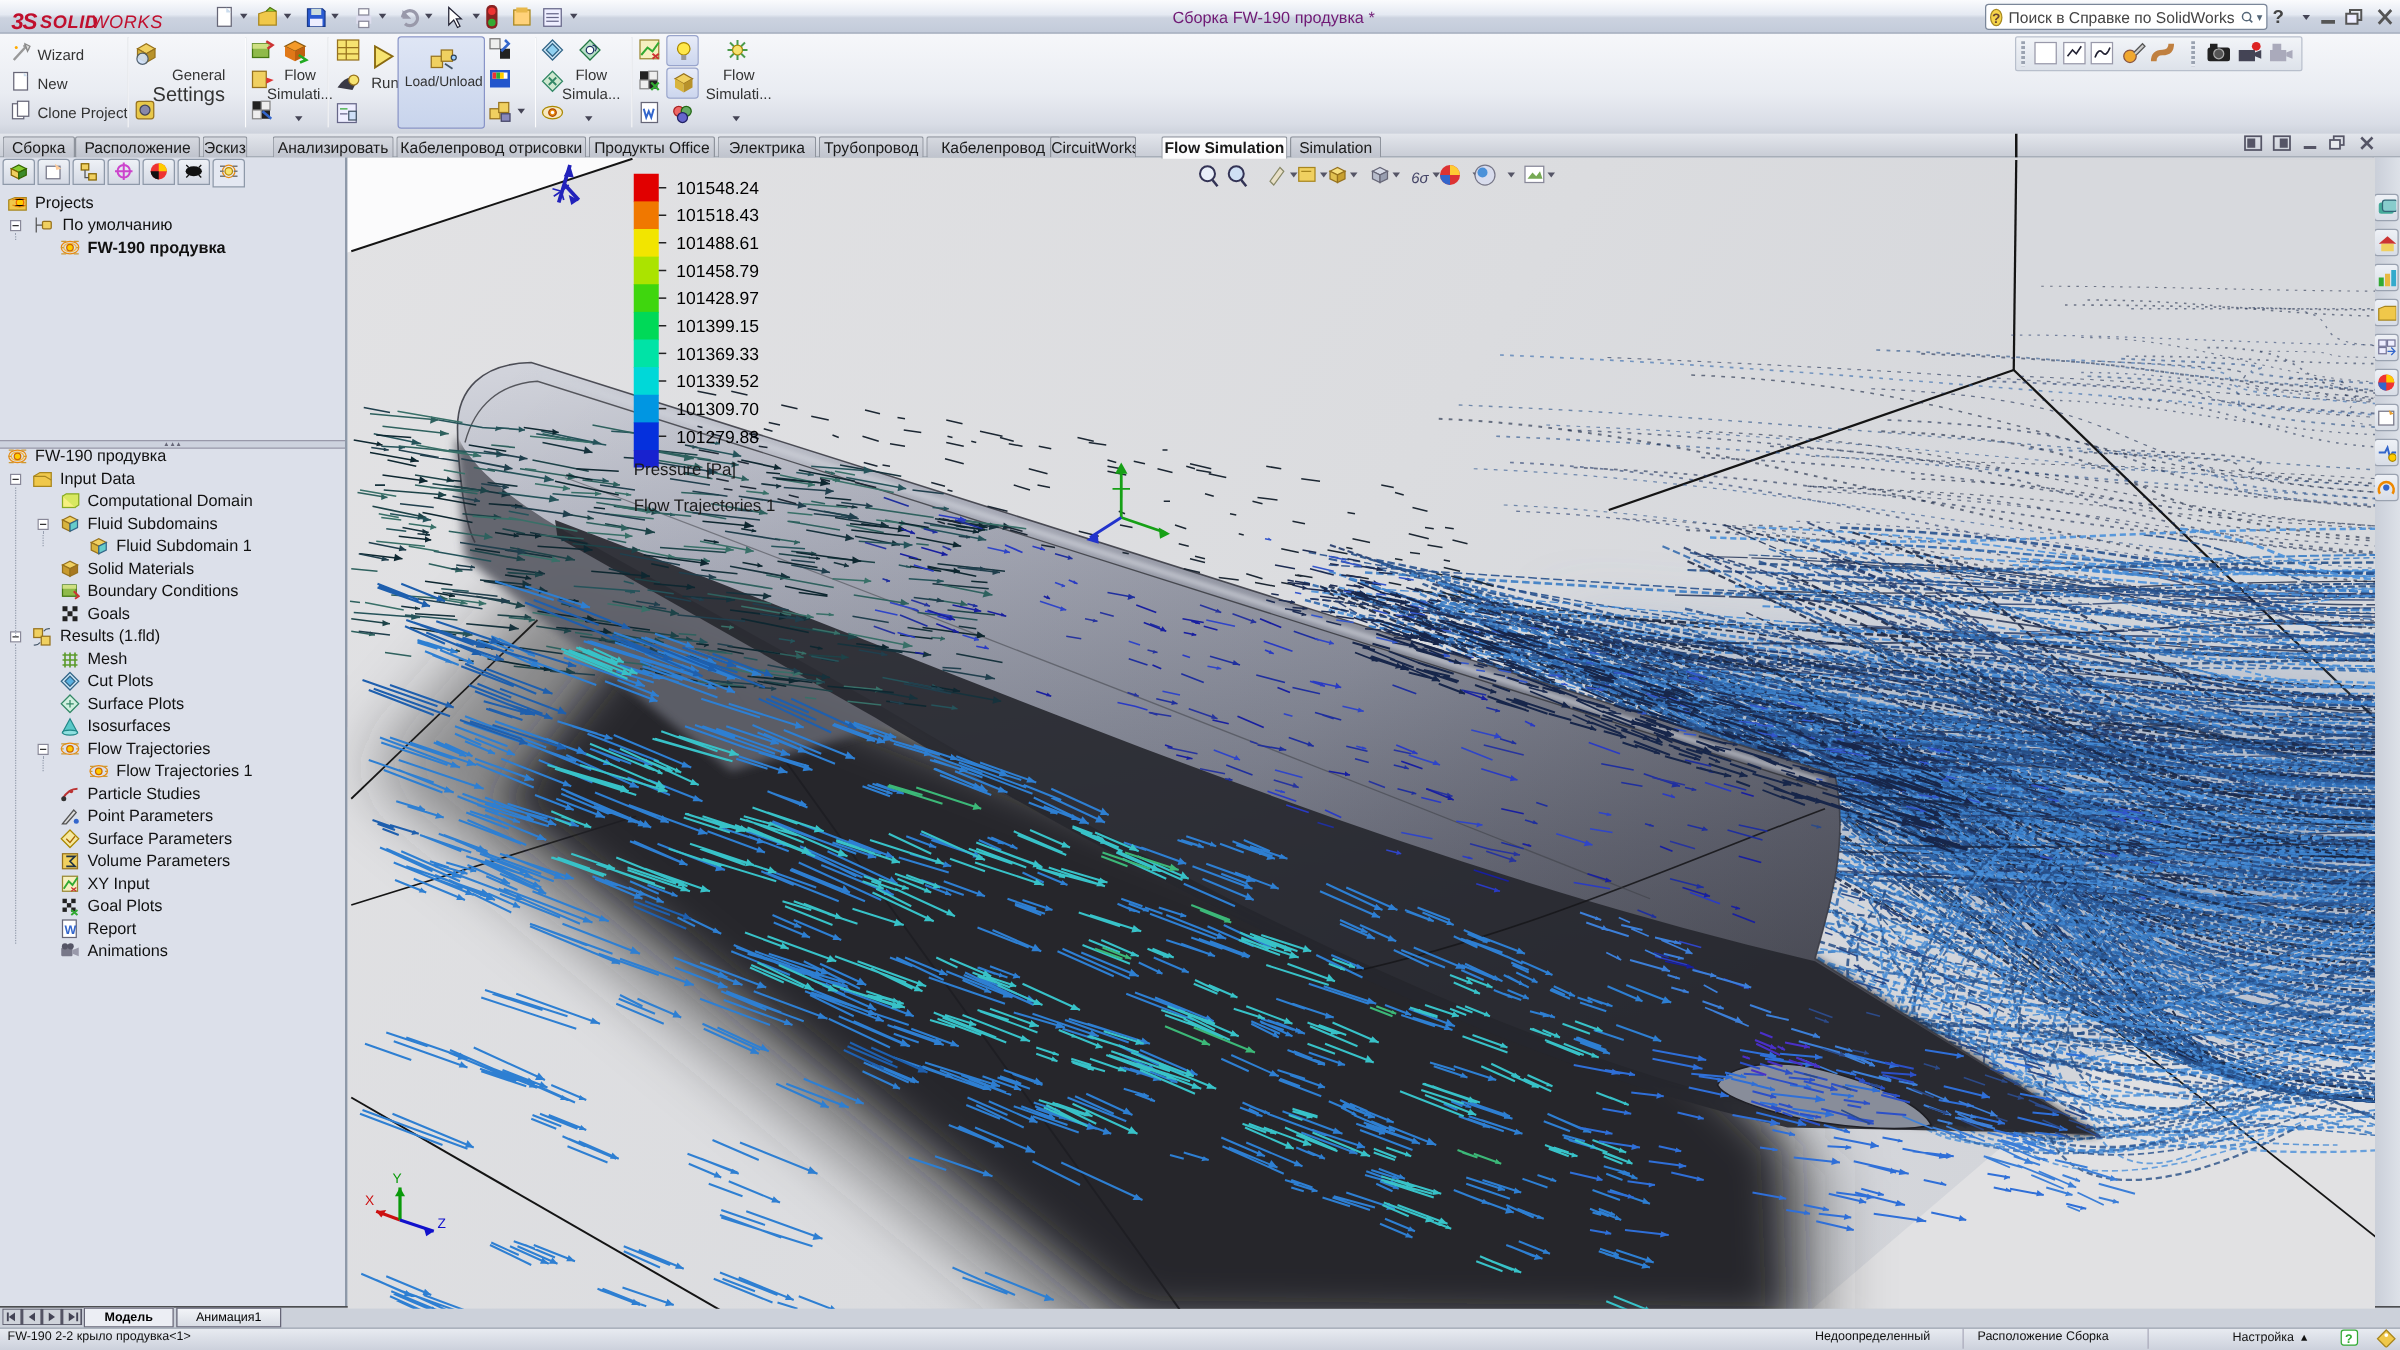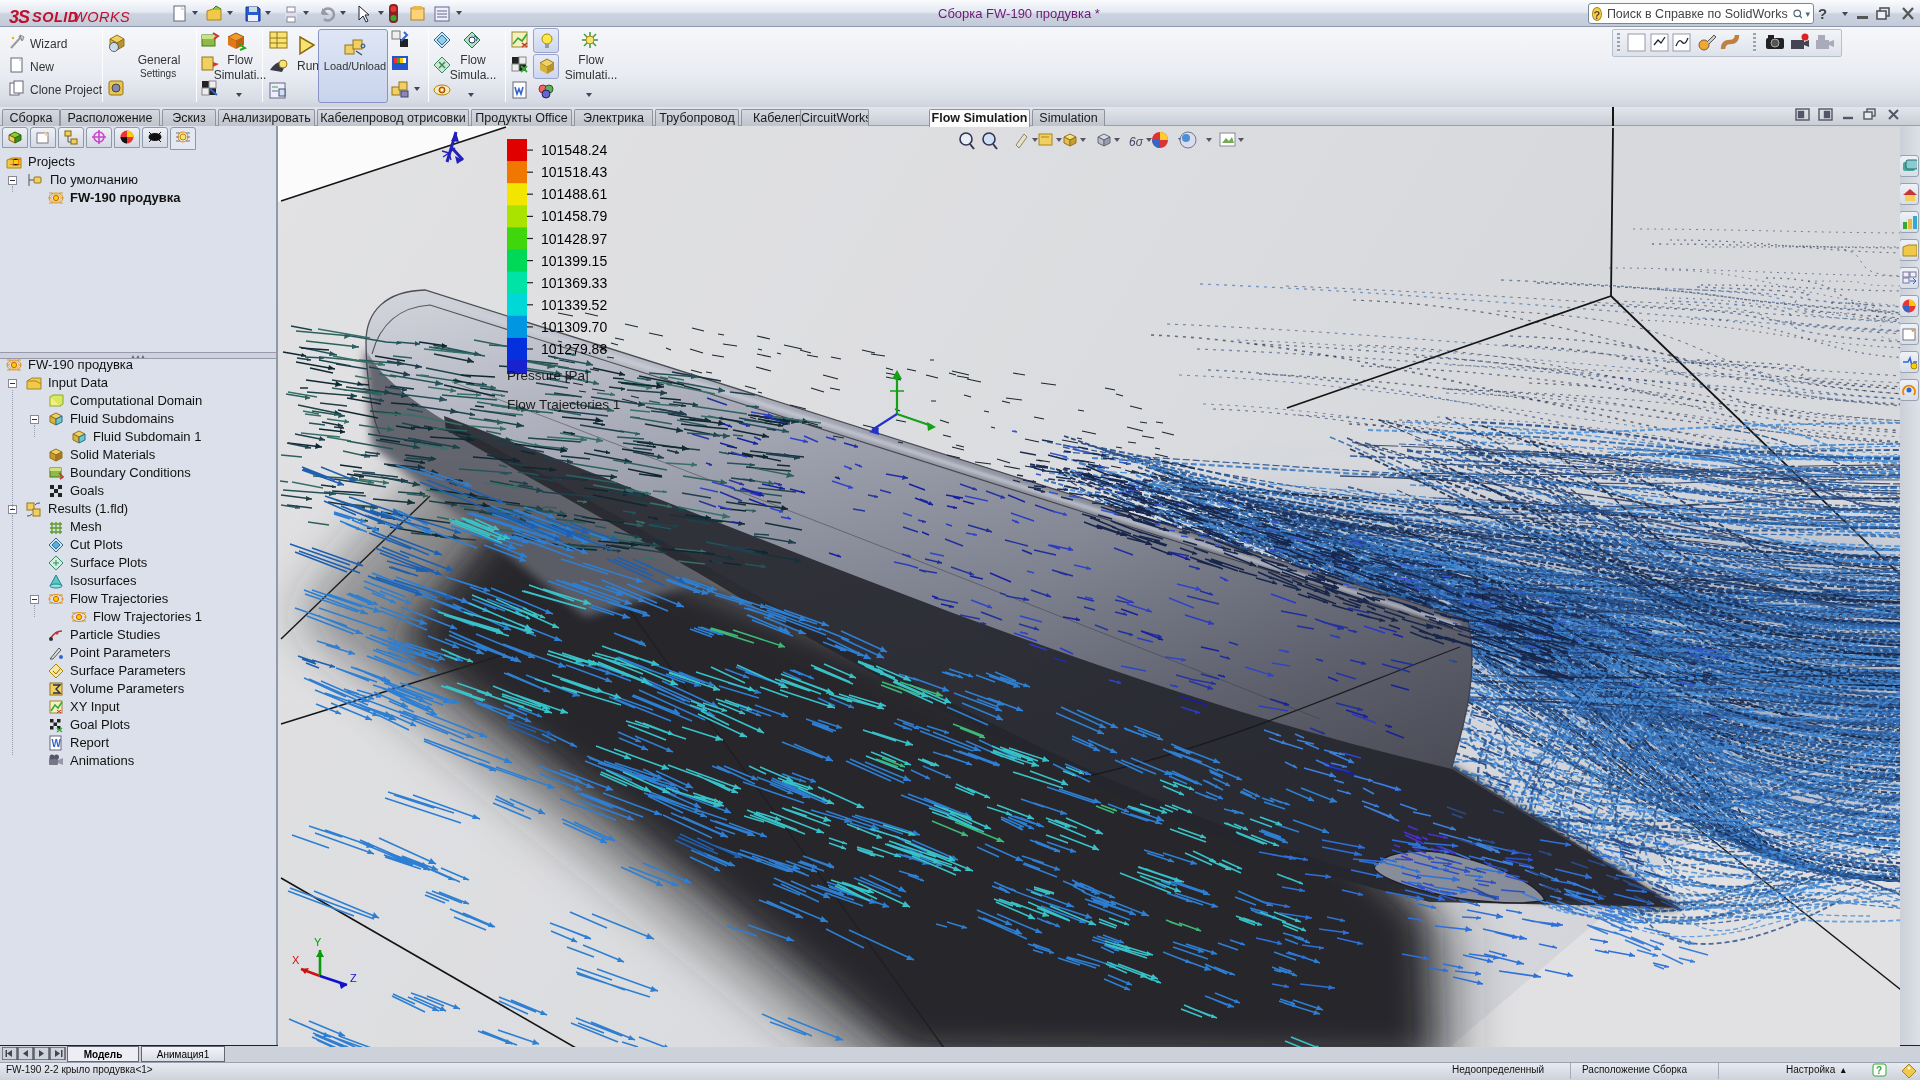--- a/index.html
+++ b/index.html
@@ -156,21 +156,21 @@
       <path d="M4 8 l7 -4 l7 4 l-7 4 z" fill="#f0d060" stroke="#97721d"></path>
       <path d="M4 8 l0 7 l7 4 l0 -7 z" fill="#d8b43e" stroke="#97721d"></path>
       <path d="M18 8 l0 7 l-7 4 l0 -7 z" fill="#b8922a" stroke="#97721d"></path>
       <circle cx="8" cy="16" r="4.5" fill="#cfe0f8" stroke="#456" opacity="0.9"></circle>
     </svg>
     <svg style="position:absolute;left:106px;top:50px" width="22" height="22" viewBox="0 0 22 22">
       <rect x="3" y="4" width="14" height="14" rx="2" fill="#e8c84a" stroke="#97721d"></rect>
       <circle cx="10" cy="11" r="4" fill="#88a" stroke="#445"></circle>
     </svg>
     <div class="rlab" style="left:128px;top:26px;width:62px;text-align:center;font-size:12px">General</div>
-    <div class="rlab" style="left:140px;top:41px;width:62px;font-size:10px">Settings</div>
+    <div class="rlab" style="left:120px;top:41px;width:62px;text-align:center;font-size:16px">Settings</div>
     <div class="rsep" style="left:196px"></div>
     <svg style="position:absolute;left:200px;top:4px" width="20" height="20" viewBox="0 0 20 20">
       <rect x="2" y="4" width="13" height="11" fill="#8fba4a" stroke="#471"></rect>
       <rect x="2" y="4" width="13" height="4" fill="#cfe082"></rect>
       <path d="M13 2 l5 3 l-4 3" stroke="#c33" stroke-width="2" fill="none"></path>
     </svg>
     <svg style="position:absolute;left:200px;top:27px" width="20" height="20" viewBox="0 0 20 20">
       <rect x="2" y="3" width="11" height="13" fill="#f0d060" stroke="#97721d"></rect>
       <path d="M13 8 l6 2 l-6 3" fill="#d33"></path>
     </svg>
@@ -341,28 +341,28 @@
     <circle cx="15" cy="4" r="3.5" fill="#d22"></circle>
   </svg>
 <svg style="position:absolute;left:1815px;top:33px" width="20" height="20" viewBox="0 0 20 20">
     <rect x="1" y="7" width="13" height="9" fill="#aab"></rect>
     <path d="M14 9 l5 -2 l0 7 l-5 -2 z" fill="#aab"></path>
     <rect x="3" y="2" width="7" height="5" fill="#aab"></rect>
   </svg>
 <div id="tabbar"></div>
 <div class="tab" style="left:2px;width:58px">Сборка</div>
 <div class="tab" style="left:60px;width:100px">Расположение</div>
-<div class="tab" style="left:162px;width:54px">Эскиз</div>
+<div class="tab" style="left:162px;width:36px">Эскиз</div>
 <div class="tab" style="left:218px;width:97px">Анализировать</div>
 <div class="tab" style="left:317px;width:152px">Кабелепровод отрисовки</div>
 <div class="tab" style="left:471px;width:101px">Продукты Office</div>
 <div class="tab" style="left:574px;width:79px">Электрика</div>
 <div class="tab" style="left:655px;width:84px">Трубопровод</div>
 <div class="tab" style="left:741px;width:107px">Кабелепровод</div>
-<div class="tab" style="left:800px;width:69px">CircuitWorks</div>
+<div class="tab" style="left:840px;width:69px">CircuitWorks</div>
 <div class="tab active" style="left:929px;width:101px">Flow Simulation</div>
 <div class="tab" style="left:1032px;width:73px">Simulation</div>
 <svg style="position:absolute;left:1795px;top:107px" width="120" height="16" viewBox="0 0 120 16">
     <g stroke="#556" fill="none" stroke-width="1.4">
       <rect x="1" y="2" width="13" height="11"></rect>
       <rect x="3.5" y="4.5" width="5" height="6" fill="#556"></rect>
       <rect x="24" y="2" width="13" height="11"></rect>
       <rect x="29.5" y="4.5" width="5" height="6" fill="#556"></rect>
       <line x1="48" y1="11" x2="58" y2="11" stroke-width="2.4"></line>
       <rect x="72" y="2" width="8" height="7"></rect>

